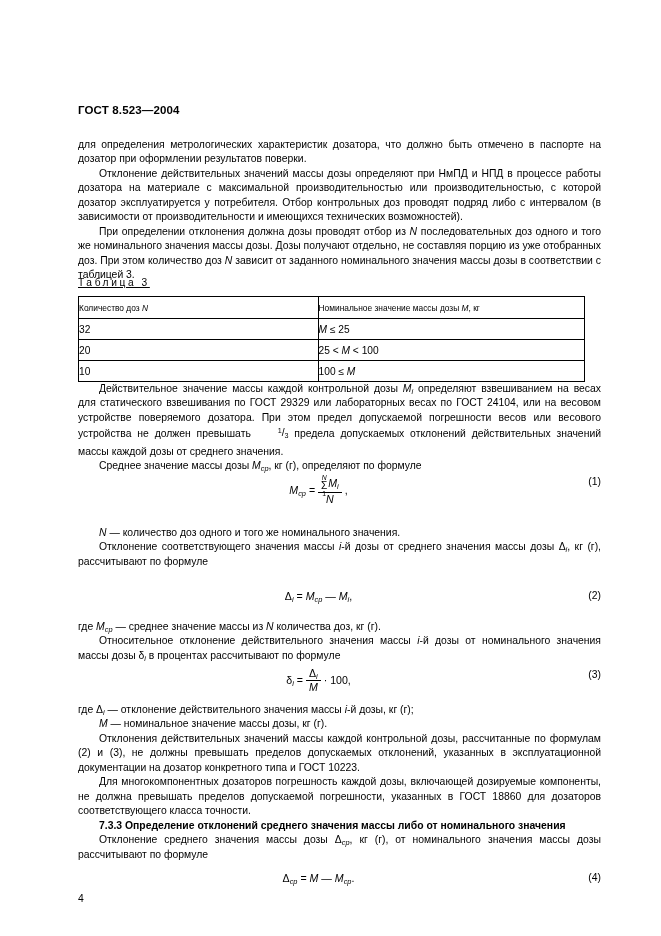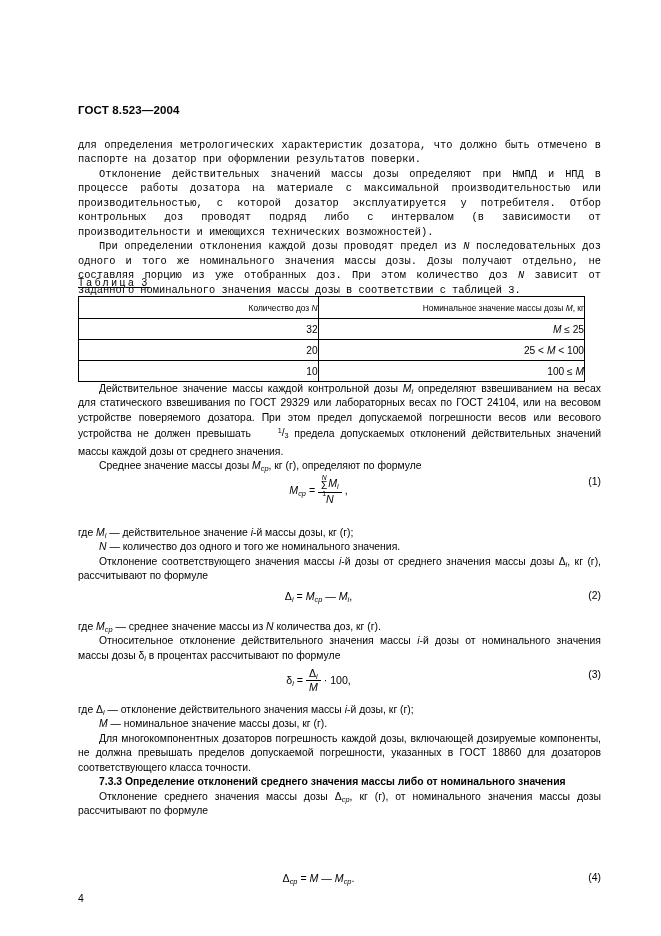--- a/index.html
+++ b/index.html
@@ -79,21 +79,21 @@
   }
   table.gost {
     position: absolute;
     left: 78px;
     border-collapse: collapse;
     width: 507px;
     font-size: 9.2px;
   }
   table.gost td, table.gost th {
     border: 1px solid #000000;
-    text-align: right;
+    text-align: left;
     font-weight: normal;
     padding: 0;
   }
   table.gost .hd {
     height: 21px;
     font-size: 8.4px;
   }
   table.gost .row {
     height: 21px;
     font-size: 10.2px;
@@ -183,24 +183,24 @@
     font-size: 10.4px;
   }
 </style>
 </head>
 <body>
 
 <div class="page">
 
   <div class="doc-header">ГОСТ 8.523—2004</div>
 
-  <div class="body-block" style="top:94px;font-family:Liberation Mono, monospace;">
+  <div class="body-block" style="top:94px;">
     <p class="hang"><span>для определения метрологических характеристик дозатора, что должно быть отмечено в паспорте на</span> <span>дозатор при оформлении результатов поверки.</span></p>
     <p class="ind">Отклонение действительных значений массы дозы определяют при НмПД и НПД в процессе работы дозатора на материале с максимальной производительностью или производительностью, с которой дозатор эксплуатируется у потребителя. Отбор контрольных доз проводят подряд либо с интервалом (в зависимости от производительности и имеющихся технических возможностей).</p>
-    <p class="ind"><span>При определении отклонения каждой дозы проводят предел из </span><i>N</i><span> последовательных доз одного и того же номинального значения массы дозы. Дозы получают отдельно, не составляя порцию из уже отобранных доз. При этом количество доз </span><i>N</i><span> зависит от заданного номинального значения массы дозы в соответствии с таблицей 3.</span></p>
+    <p class="ind"><span>При определении отклонения должна дозы проводят отбор из </span><i>N</i><span> последовательных доз одного и того же номинального значения массы дозы. Дозы получают отдельно, не составляя порцию из уже отобранных доз. При этом количество доз </span><i>N</i><span> зависит от заданного номинального значения массы дозы в соответствии с таблицей 3.</span></p>
   </div>
 
   <div class="table-caption" style="top:233px;">Таблица 3</div>
 
   <table class="gost" style="top:252px;">
     <tbody>
         <tr>
       <th class="hd c1"><span>Количество доз </span><i>N</i></th>
       <th class="hd c2"><span>Номинальное значение массы дозы </span><i>M</i><span>, кг</span></th>
     </tr>
@@ -225,21 +225,20 @@
   </div>
 
   <div class="formula-row" style="top:432px;">
     <div class="formula">
       <span class="mvar"><span>M</span><sub>ср</sub></span><span> = </span><span class="fr"><span class="num"><span class="sigma"><span class="lim-top">N</span><span class="sig">Σ</span><span class="lim-bot">1</span></span> <span class="mvar"><span>M</span><sub>i</sub></span></span><span class="bar"></span><span class="den mvar">N</span></span><span> ,</span>
     </div>
     <div class="eqnum">(1)</div>
   </div>
 
   <div class="body-block" style="top:482px;">
-    <p class="hang"><span>где </span><i><span>M</span><sub>i</sub></i><span> — действительное значение </span><i>i</i><span>-й массы дозы, кг (г);</span></p>
     <p style="text-indent:21px;"><i>N</i><span> — количество доз одного и того же номинального значения.</span></p>
     <p class="ind"><span>Отклонение соответствующего значения массы </span><i>i</i><span>-й дозы от среднего значения массы дозы Δ</span><i><sub>i</sub></i><span>, кг (г), рассчитывают по формуле</span></p>
   </div>
 
   <div class="formula-row" style="top:546px;">
     <div class="formula">
       <span><span>Δ</span><sub class="mvar">i</sub></span><span> = </span><span class="mvar"><span>M</span><sub>ср</sub></span><span> — </span><span class="mvar"><span>M</span><sub>i</sub></span><span>,</span>
     </div>
     <div class="eqnum">(2)</div>
   </div>
@@ -252,20 +251,21 @@
   <div class="formula-row" style="top:625px;">
     <div class="formula">
       <span><span>δ</span><sub class="mvar">i</sub></span><span> = </span><span class="fr"><span class="num"><span>Δ</span><sub class="mvar">i</sub></span><span class="bar"></span><span class="den mvar">M</span></span><span> · </span><span>100</span><span>,</span>
     </div>
     <div class="eqnum">(3)</div>
   </div>
 
   <div class="body-block" style="top:659px;">
     <p class="hang"><span>где Δ</span><i><sub>i</sub></i><span> — отклонение действительного значения массы </span><i>i</i><span>-й дозы, кг (г);</span></p>
     <p style="text-indent:21px;"><i>M</i><span> — номинальное значение массы дозы, кг (г).</span></p>
+    <p class="ind">Отклонения действительных значений массы каждой контрольной дозы, рассчитанные по формулам (2) и (3), не должны превышать пределов допускаемых отклонений, указанных в эксплуатационной документации на дозатор конкретного типа и ГОСТ 10223.</p>
     <p class="ind">Для многокомпонентных дозаторов погрешность каждой дозы, включающей дозируемые компоненты, не должна превышать пределов допускаемой погрешности, указанных в ГОСТ 18860 для дозаторов соответствующего класса точности.</p>
     <p class="ind bold">7.3.3  Определение отклонений среднего значения массы либо от номинального значения</p>
     <p class="ind"><span>Отклонение среднего значения массы дозы Δ</span><i><sub>ср</sub></i><span>, кг (г), от номинального значения массы дозы рассчитывают по формуле</span></p>
   </div>
 
   <div class="formula-row" style="top:828px;">
     <div class="formula">
       <span><span>Δ</span><sub class="mvar">ср</sub></span><span> = </span><span class="mvar">M</span><span> — </span><span class="mvar"><span>M</span><sub>ср</sub></span><span>.</span>
     </div>
     <div class="eqnum">(4)</div>

